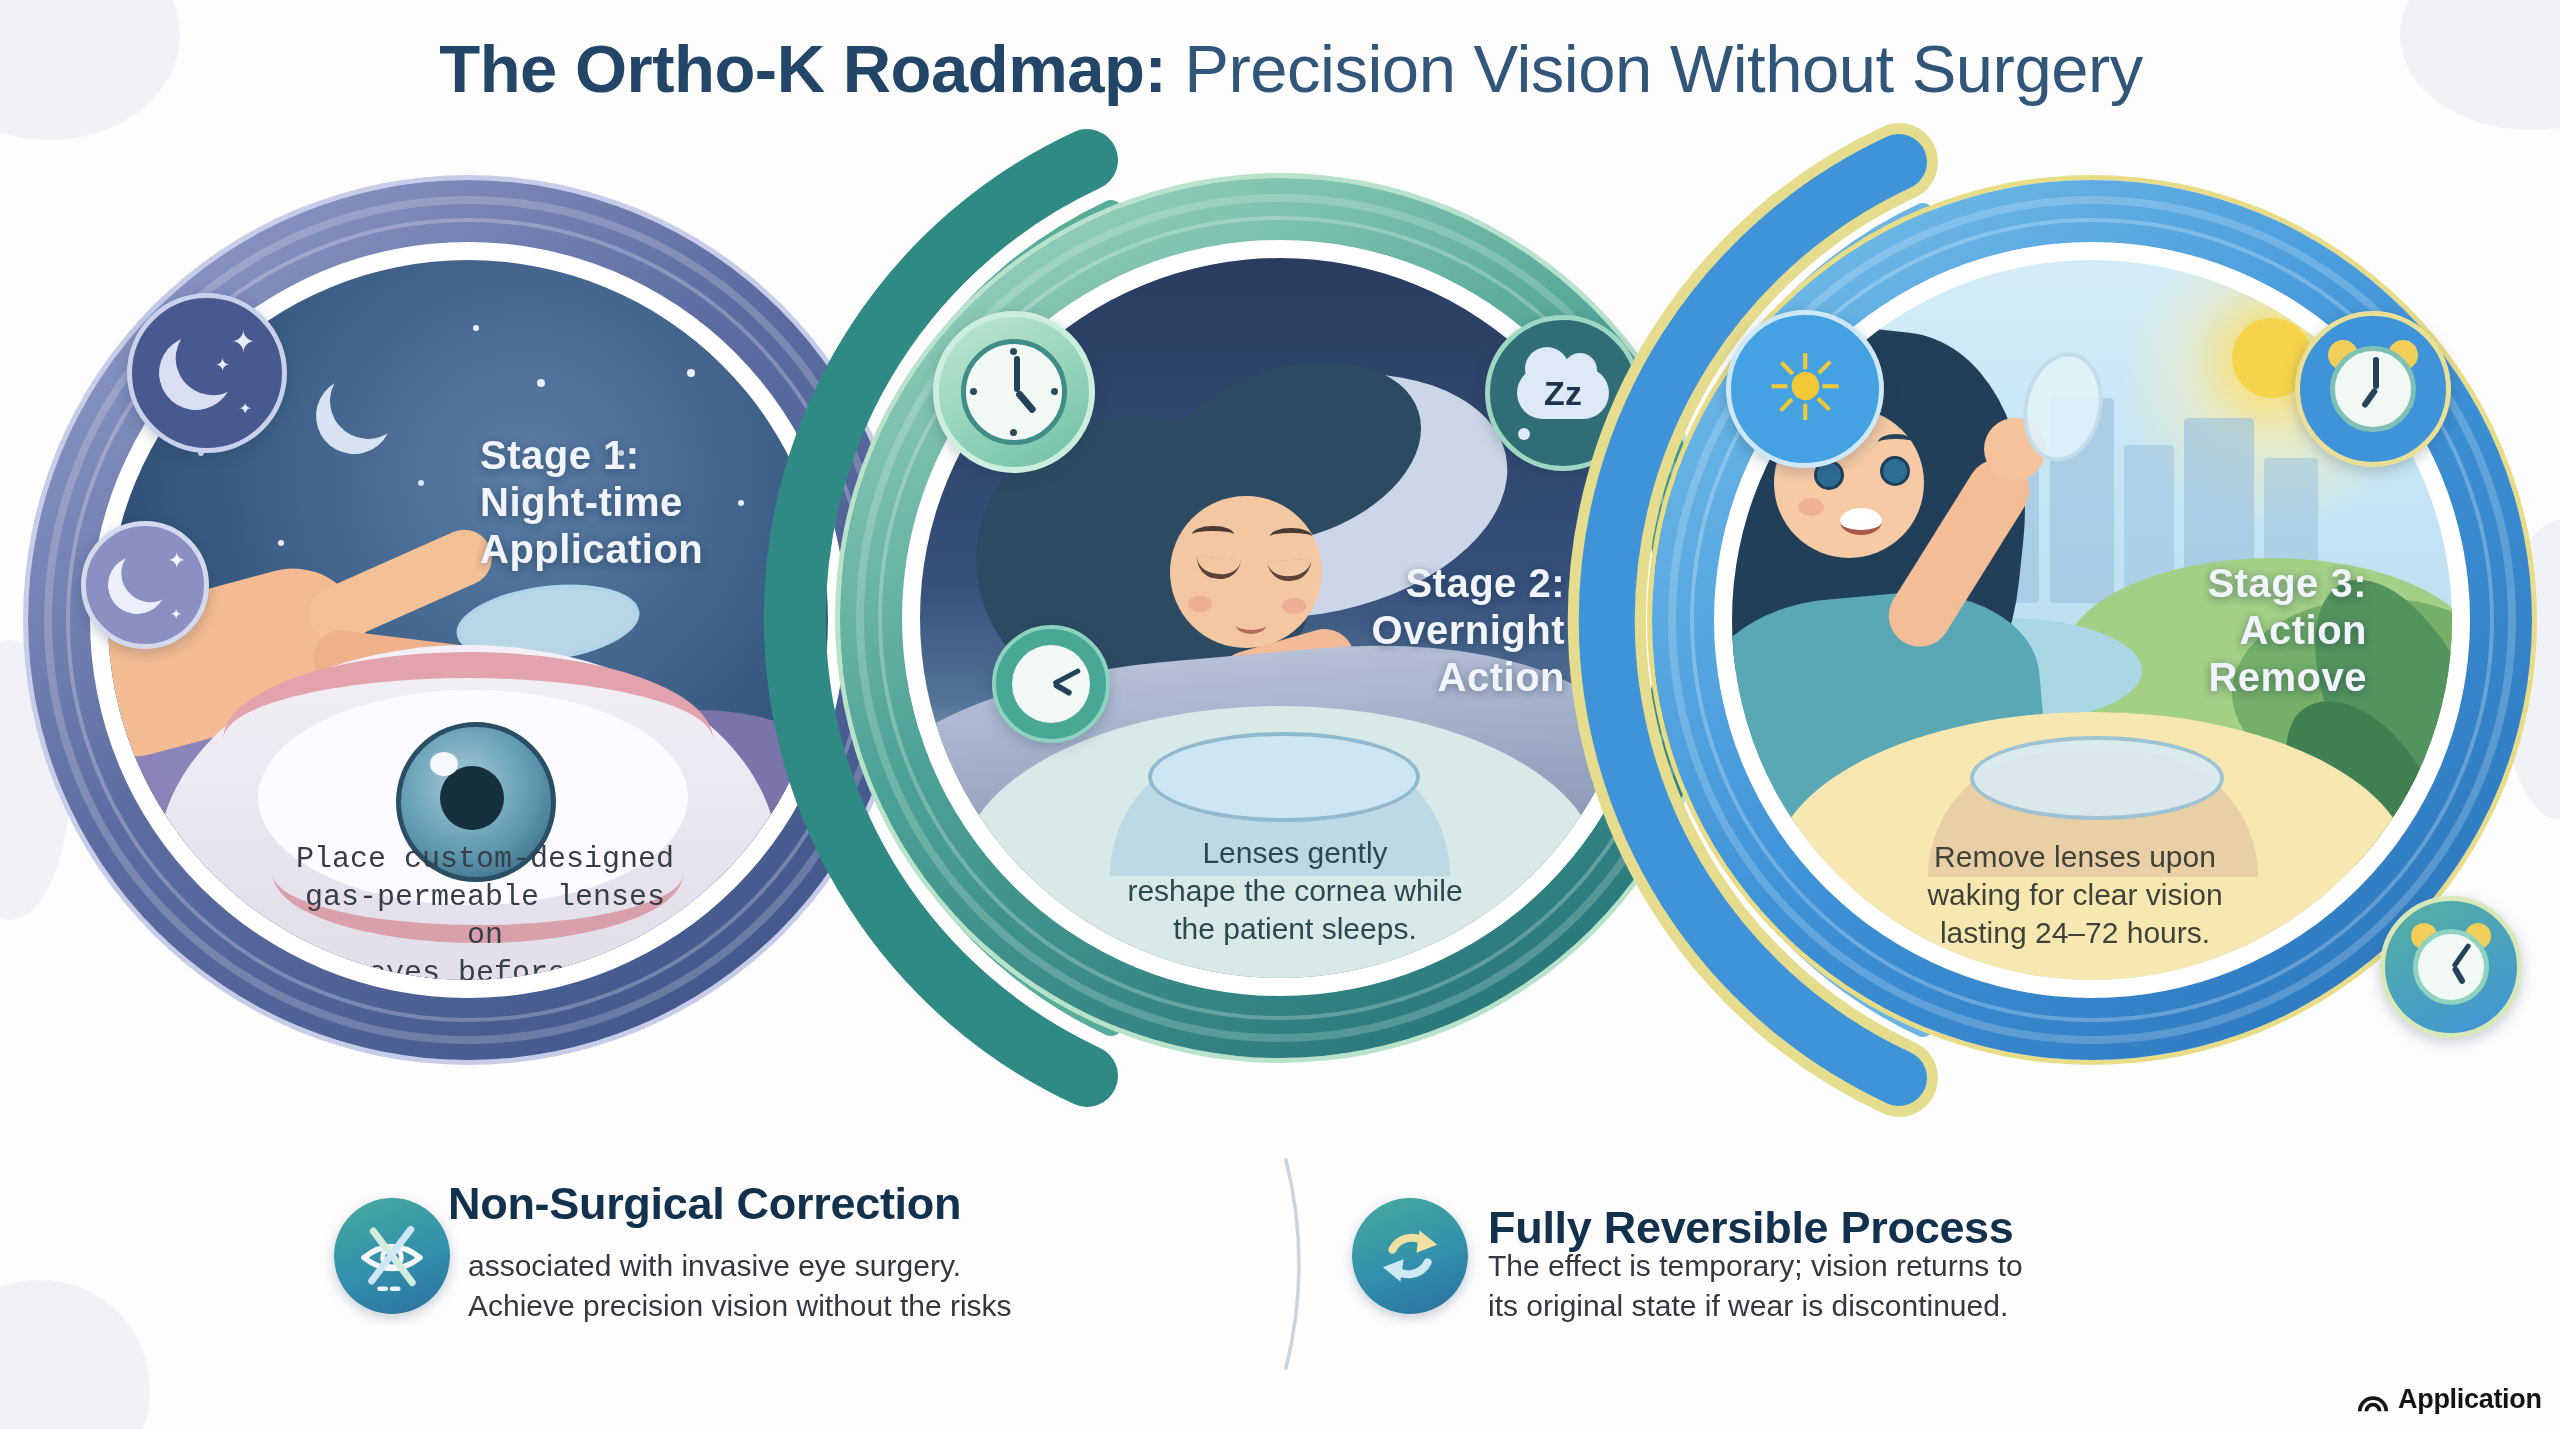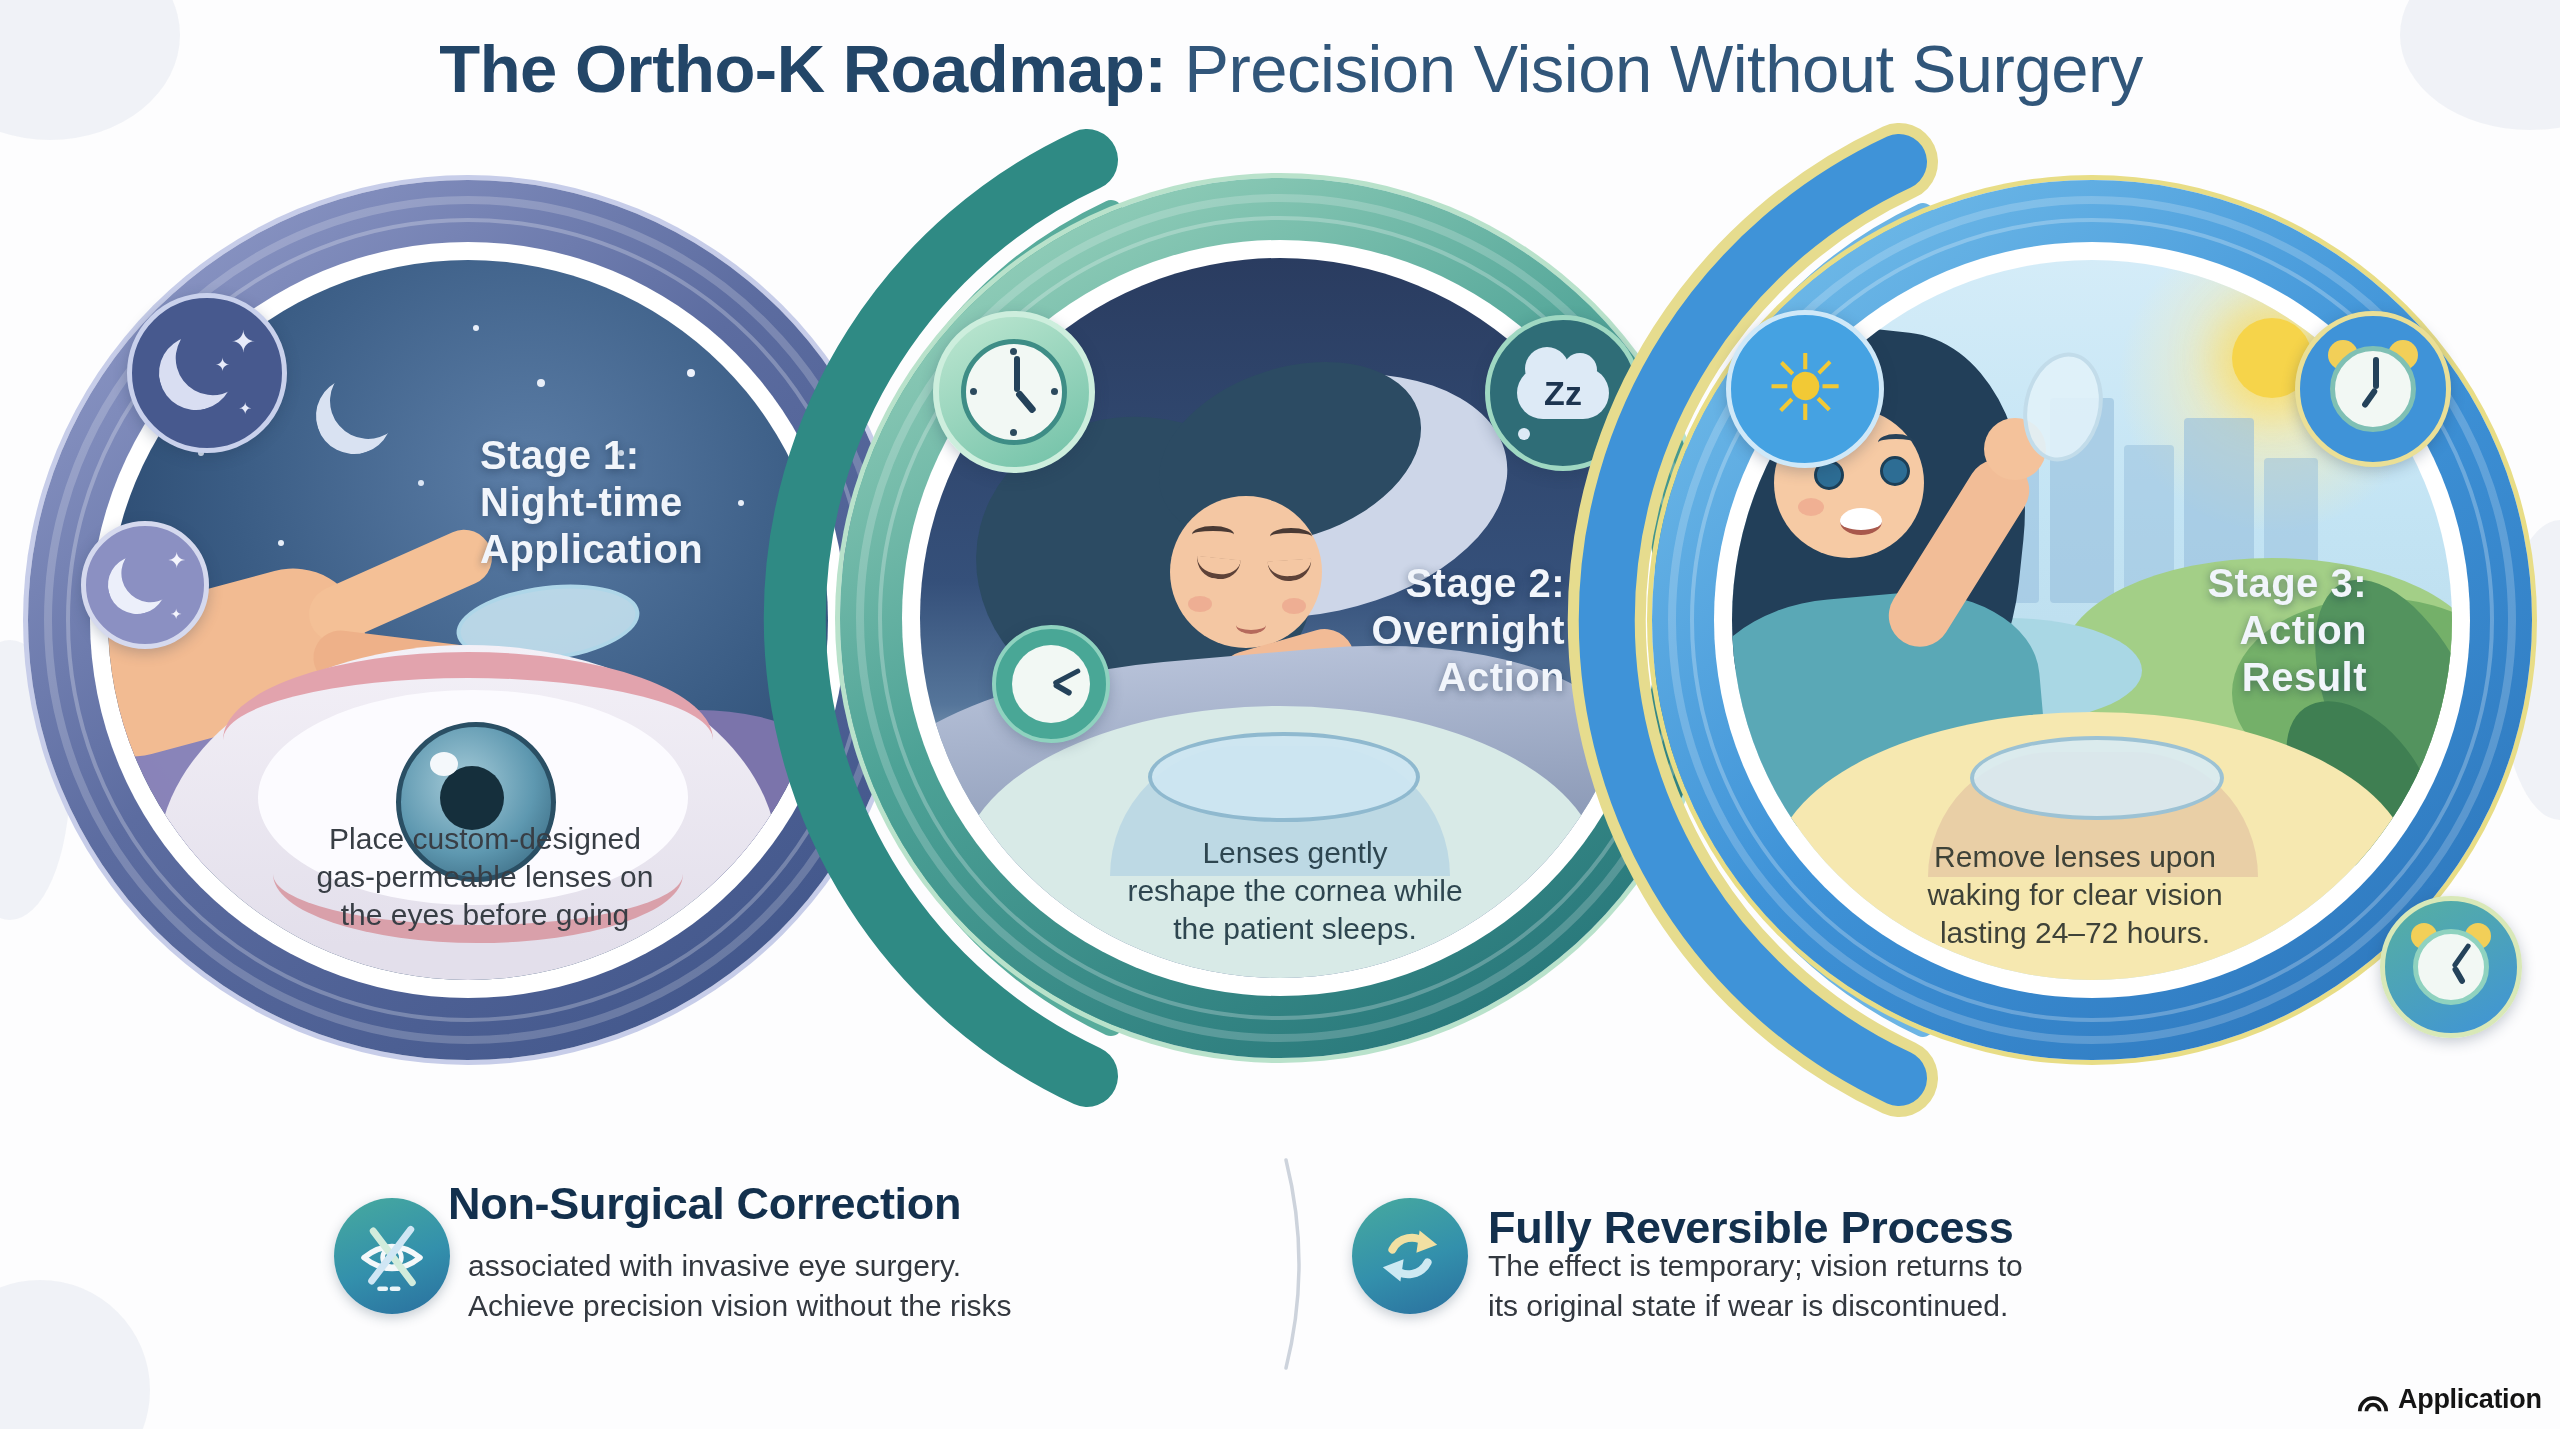--- a/index.html
+++ b/index.html
@@ -88,21 +88,21 @@
       <div class="ell" style="left:288px;top:462px;width:150px;height:150px;background:radial-gradient(circle at 42% 38%, #a7ccd9 0%, #5e98b0 55%, #2e5a72 100%);border:5px solid #2a4f64;"></div>
       <div class="ell" style="left:332px;top:506px;width:64px;height:64px;background:#152f3c;"></div>
       <div class="ell" style="left:322px;top:492px;width:28px;height:24px;background:#f4f8fb;"></div>
       <div class="ell" style="left:165px;top:545px;width:410px;height:120px;border-bottom:18px solid #d9a0aa;background:transparent;"></div>
 
       <div class="stage-label" style="left:372px;top:172px;width:260px;text-align:left;">
         <div>Stage 1:</div>
         <div>Night-time</div>
         <div>Application</div>
       </div>
-      <div class="cap" style="left:177px;top:560px;width:400px;color:#383e45;">
+      <div class="cap" style="left:177px;top:580px;width:400px;color:#383e45;font-family:Liberation Mono, monospace;">
         <div>Place custom-designed</div>
         <div>gas-permeable lenses on</div>
         <div>the eyes before going</div>
       </div>
     </div>
 
     <div class="badge" style="left:99px;top:113px;width:150px;height:150px;background:#47598e;border:5px solid #c9d1ec;">
       <div class="crescent" style="width:74px;height:74px;box-shadow:inset 20px -10px 0 0 #d9def2;transform:rotate(-15deg);margin-right:22px;"></div>
       <span class="sparkle" style="right:26px;top:26px;font-size:30px;">✦</span>
       <span class="sparkle" style="right:52px;top:56px;font-size:18px;">✦</span>
@@ -222,21 +222,21 @@
       <div class="ell" style="left:252px;top:158px;width:62px;height:62px;background:#f4c29b;"></div>
       <div class="ell" style="left:292px;top:92px;width:70px;height:102px;background:rgba(225,242,250,.9);border:4px solid #c2dcea;transform:rotate(12deg);"></div>
 
       <div class="ell" style="left:40px;top:452px;width:640px;height:320px;background:#f6e8b0;"></div>
       <div style="position:absolute;left:196px;top:492px;width:330px;height:125px;background:#e9cfa6;border-radius:165px 165px 0 0;"></div>
       <div class="ell" style="left:238px;top:476px;width:246px;height:76px;background:rgba(215,235,245,.88);border:4px solid #9cc2d4;"></div>
 
       <div class="stage-label" style="left:450px;top:300px;width:185px;text-align:right;">
         <div>Stage 3:</div>
         <div>Action</div>
-        <div>Result</div>
+        <div>Remove</div>
       </div>
       <div class="cap" style="left:143px;top:578px;width:400px;color:#3e4238;">
         <div>Remove lenses upon</div>
         <div>waking for clear vision</div>
         <div>lasting 24–72 hours.</div>
       </div>
     </div>
 
     <div class="badge" style="left:74px;top:130px;width:148px;height:148px;background:#45a2e2;border:5px solid #cfe8f8;">
       <span style="font-size:92px;color:#f2c935;line-height:1;font-family:'DejaVu Sans',sans-serif;">☀</span>

